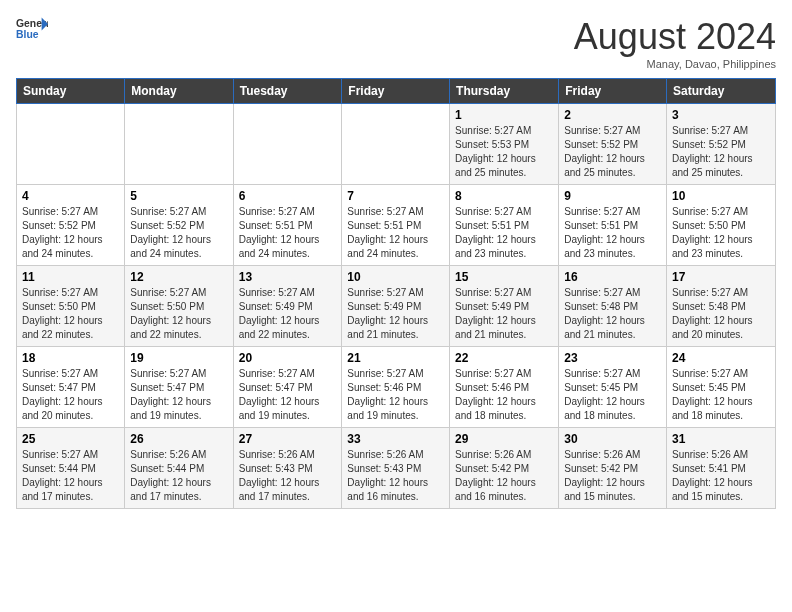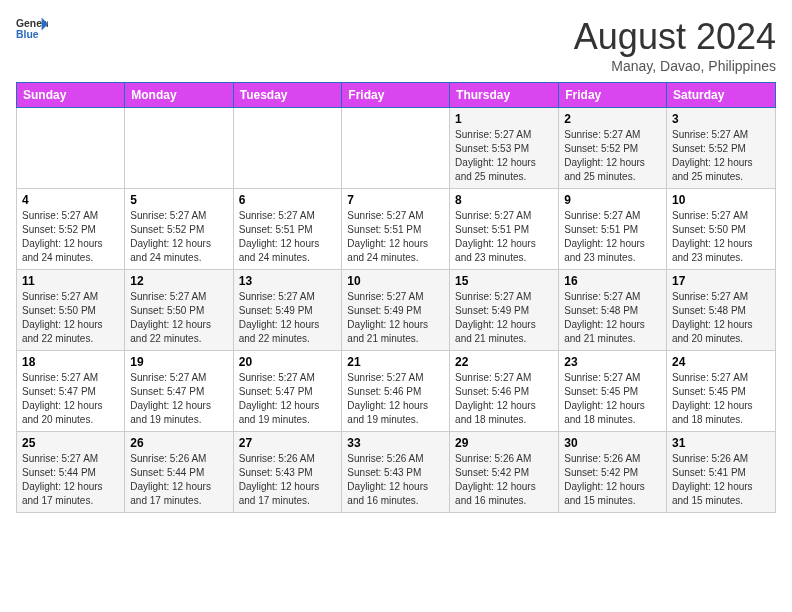--- a/index.html
+++ b/index.html
@@ -28,30 +28,30 @@
     .title-block {
       text-align: right;
     }
     .month-title {
       font-size: 36px;
       font-weight: normal;
       color: #333;
       margin-left: 28px;
     }
     .location {
-      font-size: 14px;
+      font-size: 11px;
       color: #555;
     }
     table {
       width: 100%;
       border-collapse: collapse;
       font-size: 11px;
     }
     thead tr th {
-      background-color: #d946ef;
+      background-color: #404040;
       color: #fff;
       text-align: left;
       padding: 5px 6px;
       font-size: 12px;
       font-weight: bold;
       border: 1px solid #2a6bbf;
     }
     tbody tr td {
       border: 1px solid #ccc;
       vertical-align: top;

